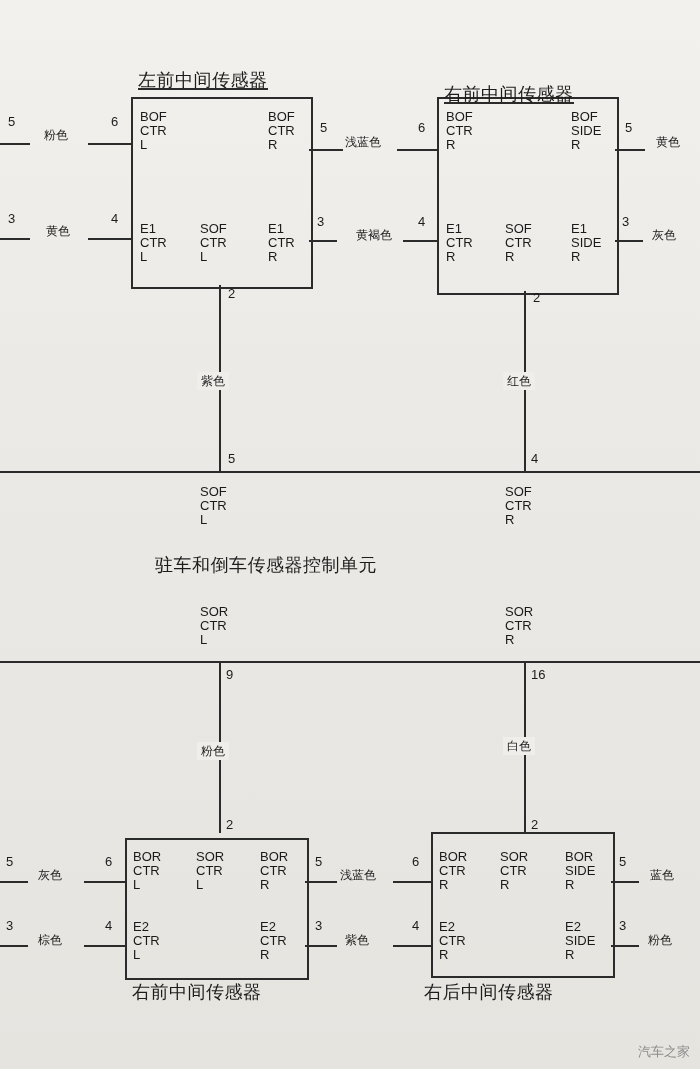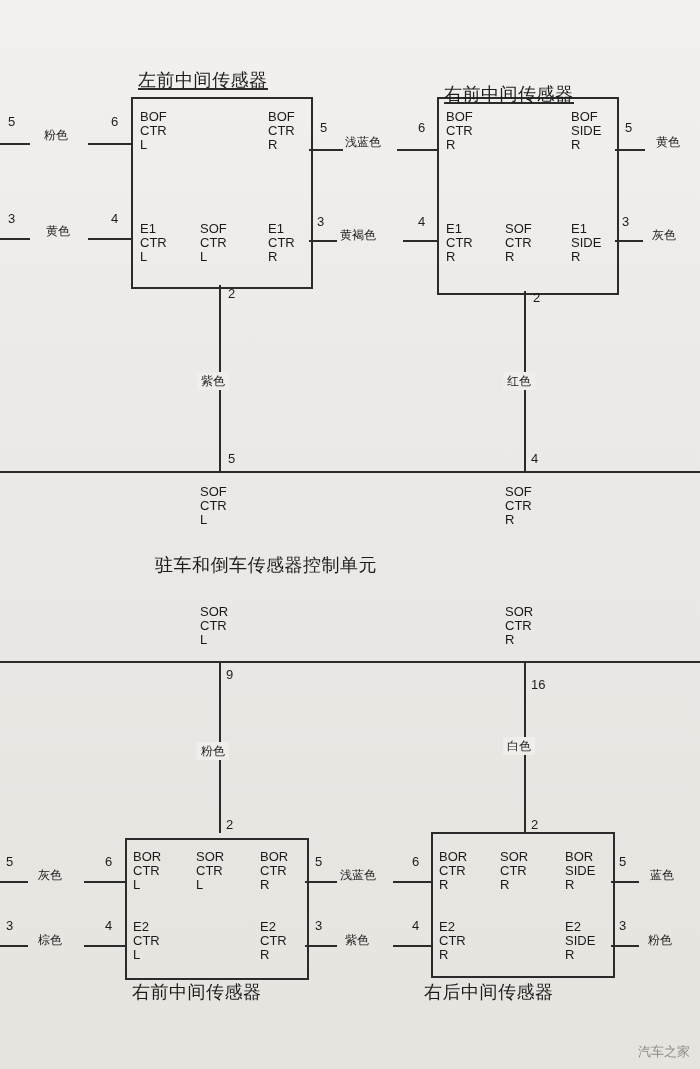--- a/index.html
+++ b/index.html
@@ -92,21 +92,21 @@
 
   <div class="line h" style="left:309px;top:149px;width:34px;"></div>
   <div class="line h" style="left:397px;top:149px;width:40px;"></div>
   <div class="lbl num" style="left:320px;top:121px;">5</div>
   <div class="lbl wire" style="left:345px;top:135px;">浅蓝色</div>
   <div class="lbl num" style="left:418px;top:121px;">6</div>
 
   <div class="line h" style="left:309px;top:240px;width:28px;"></div>
   <div class="line h" style="left:403px;top:240px;width:34px;"></div>
   <div class="lbl num" style="left:317px;top:215px;">3</div>
-  <div class="lbl wire" style="left:340px;top:228px;">黄褐色</div>
+  <div class="lbl wire" style="left:356px;top:228px;">黄褐色</div>
   <div class="lbl num" style="left:418px;top:215px;">4</div>
 
   <div class="pinstack" style="left:446px;top:110px;">BOF
 CTR
 R</div>
   <div class="pinstack" style="left:446px;top:222px;">E1
 CTR
 R</div>
   <div class="pinstack" style="left:505px;top:222px;">SOF
 CTR
@@ -154,21 +154,21 @@
   <div class="pinstack" style="left:505px;top:605px;">SOR
 CTR
 R</div>
 
   <div class="line v" style="left:219px;top:661px;height:172px;"></div>
   <div class="lbl num" style="left:226px;top:668px;">9</div>
   <div class="lbl wire" style="left:197px;top:742px;background:#efeeea;padding:2px 4px;">粉色</div>
   <div class="lbl num" style="left:226px;top:818px;">2</div>
 
   <div class="line v" style="left:524px;top:661px;height:172px;"></div>
-  <div class="lbl num" style="left:531px;top:668px;margin-top:10px;">16</div>
+  <div class="lbl num" style="left:531px;top:668px;">16</div>
   <div class="lbl wire" style="left:503px;top:737px;background:#efeeea;padding:2px 4px;">白色</div>
   <div class="lbl num" style="left:531px;top:818px;">2</div>
 
   <div class="box" style="left:125px;top:838px;width:180px;height:138px;"></div>
   <div class="lbl cn" style="left:132px;top:985px;">右前中间传感器</div>
 
   <div class="box" style="left:431px;top:832px;width:180px;height:142px;"></div>
   <div class="lbl cn" style="left:424px;top:985px;">右后中间传感器</div>
 
   <div class="pinstack" style="left:133px;top:850px;">BOR

